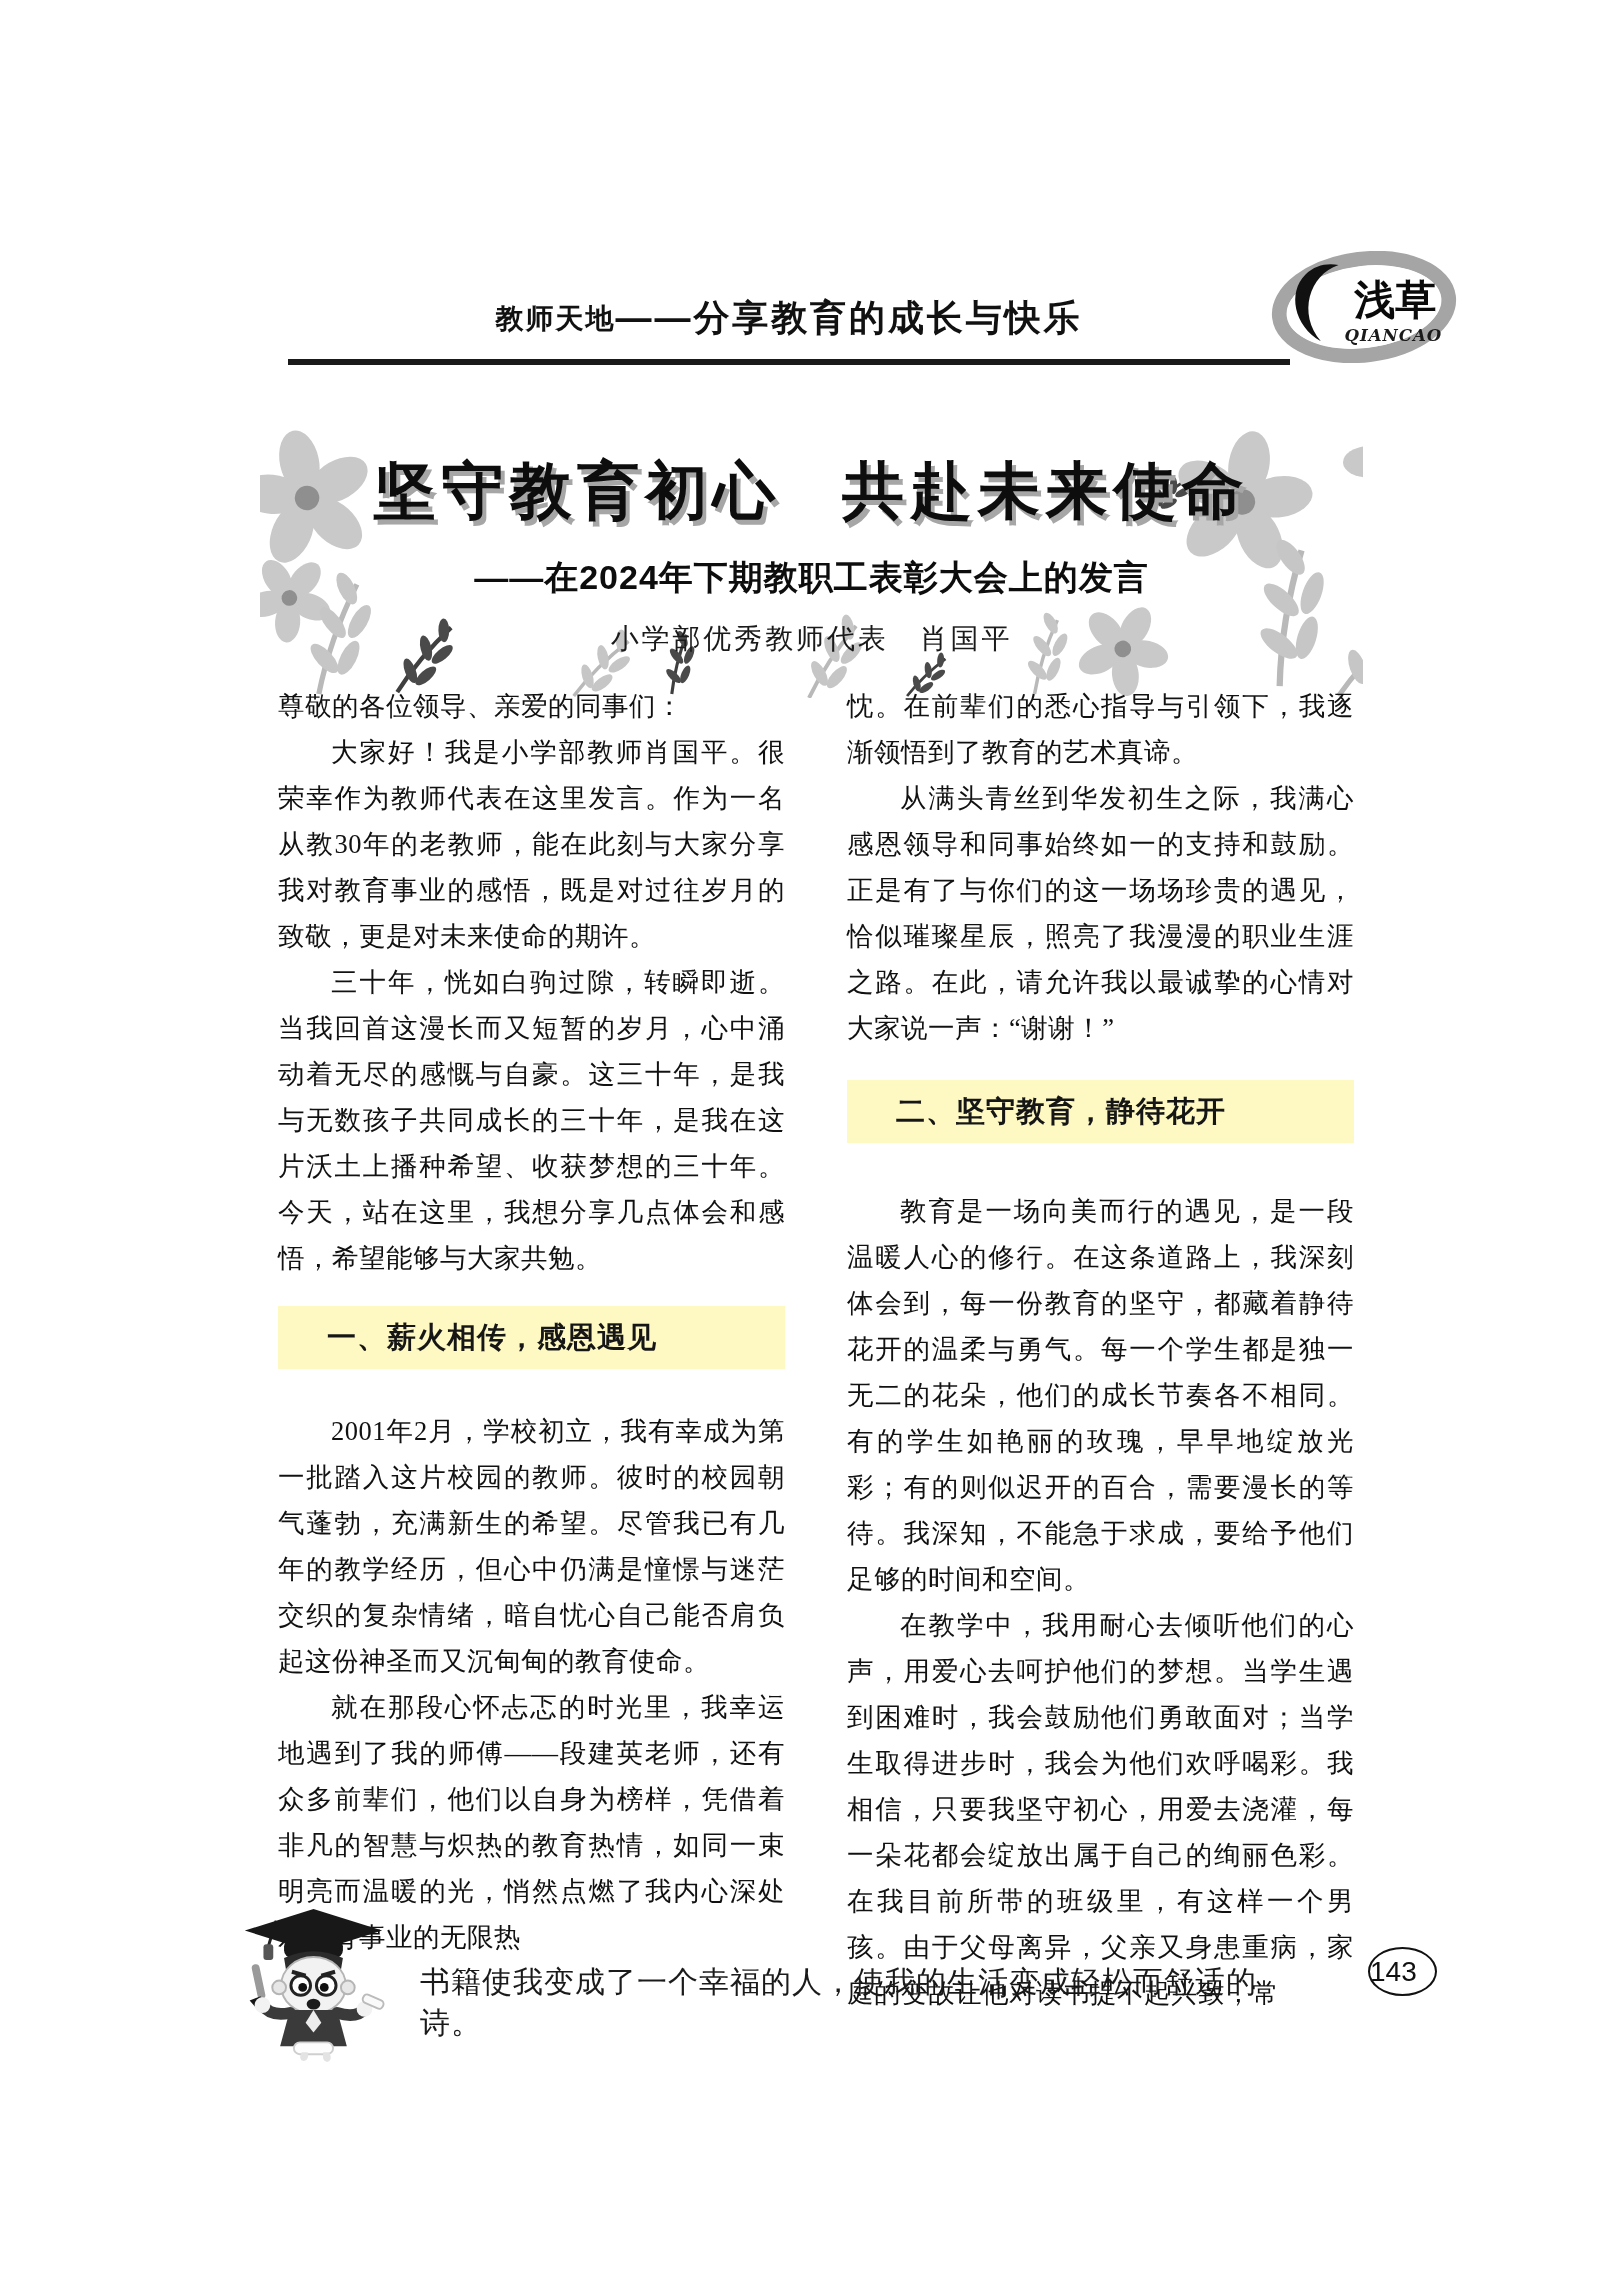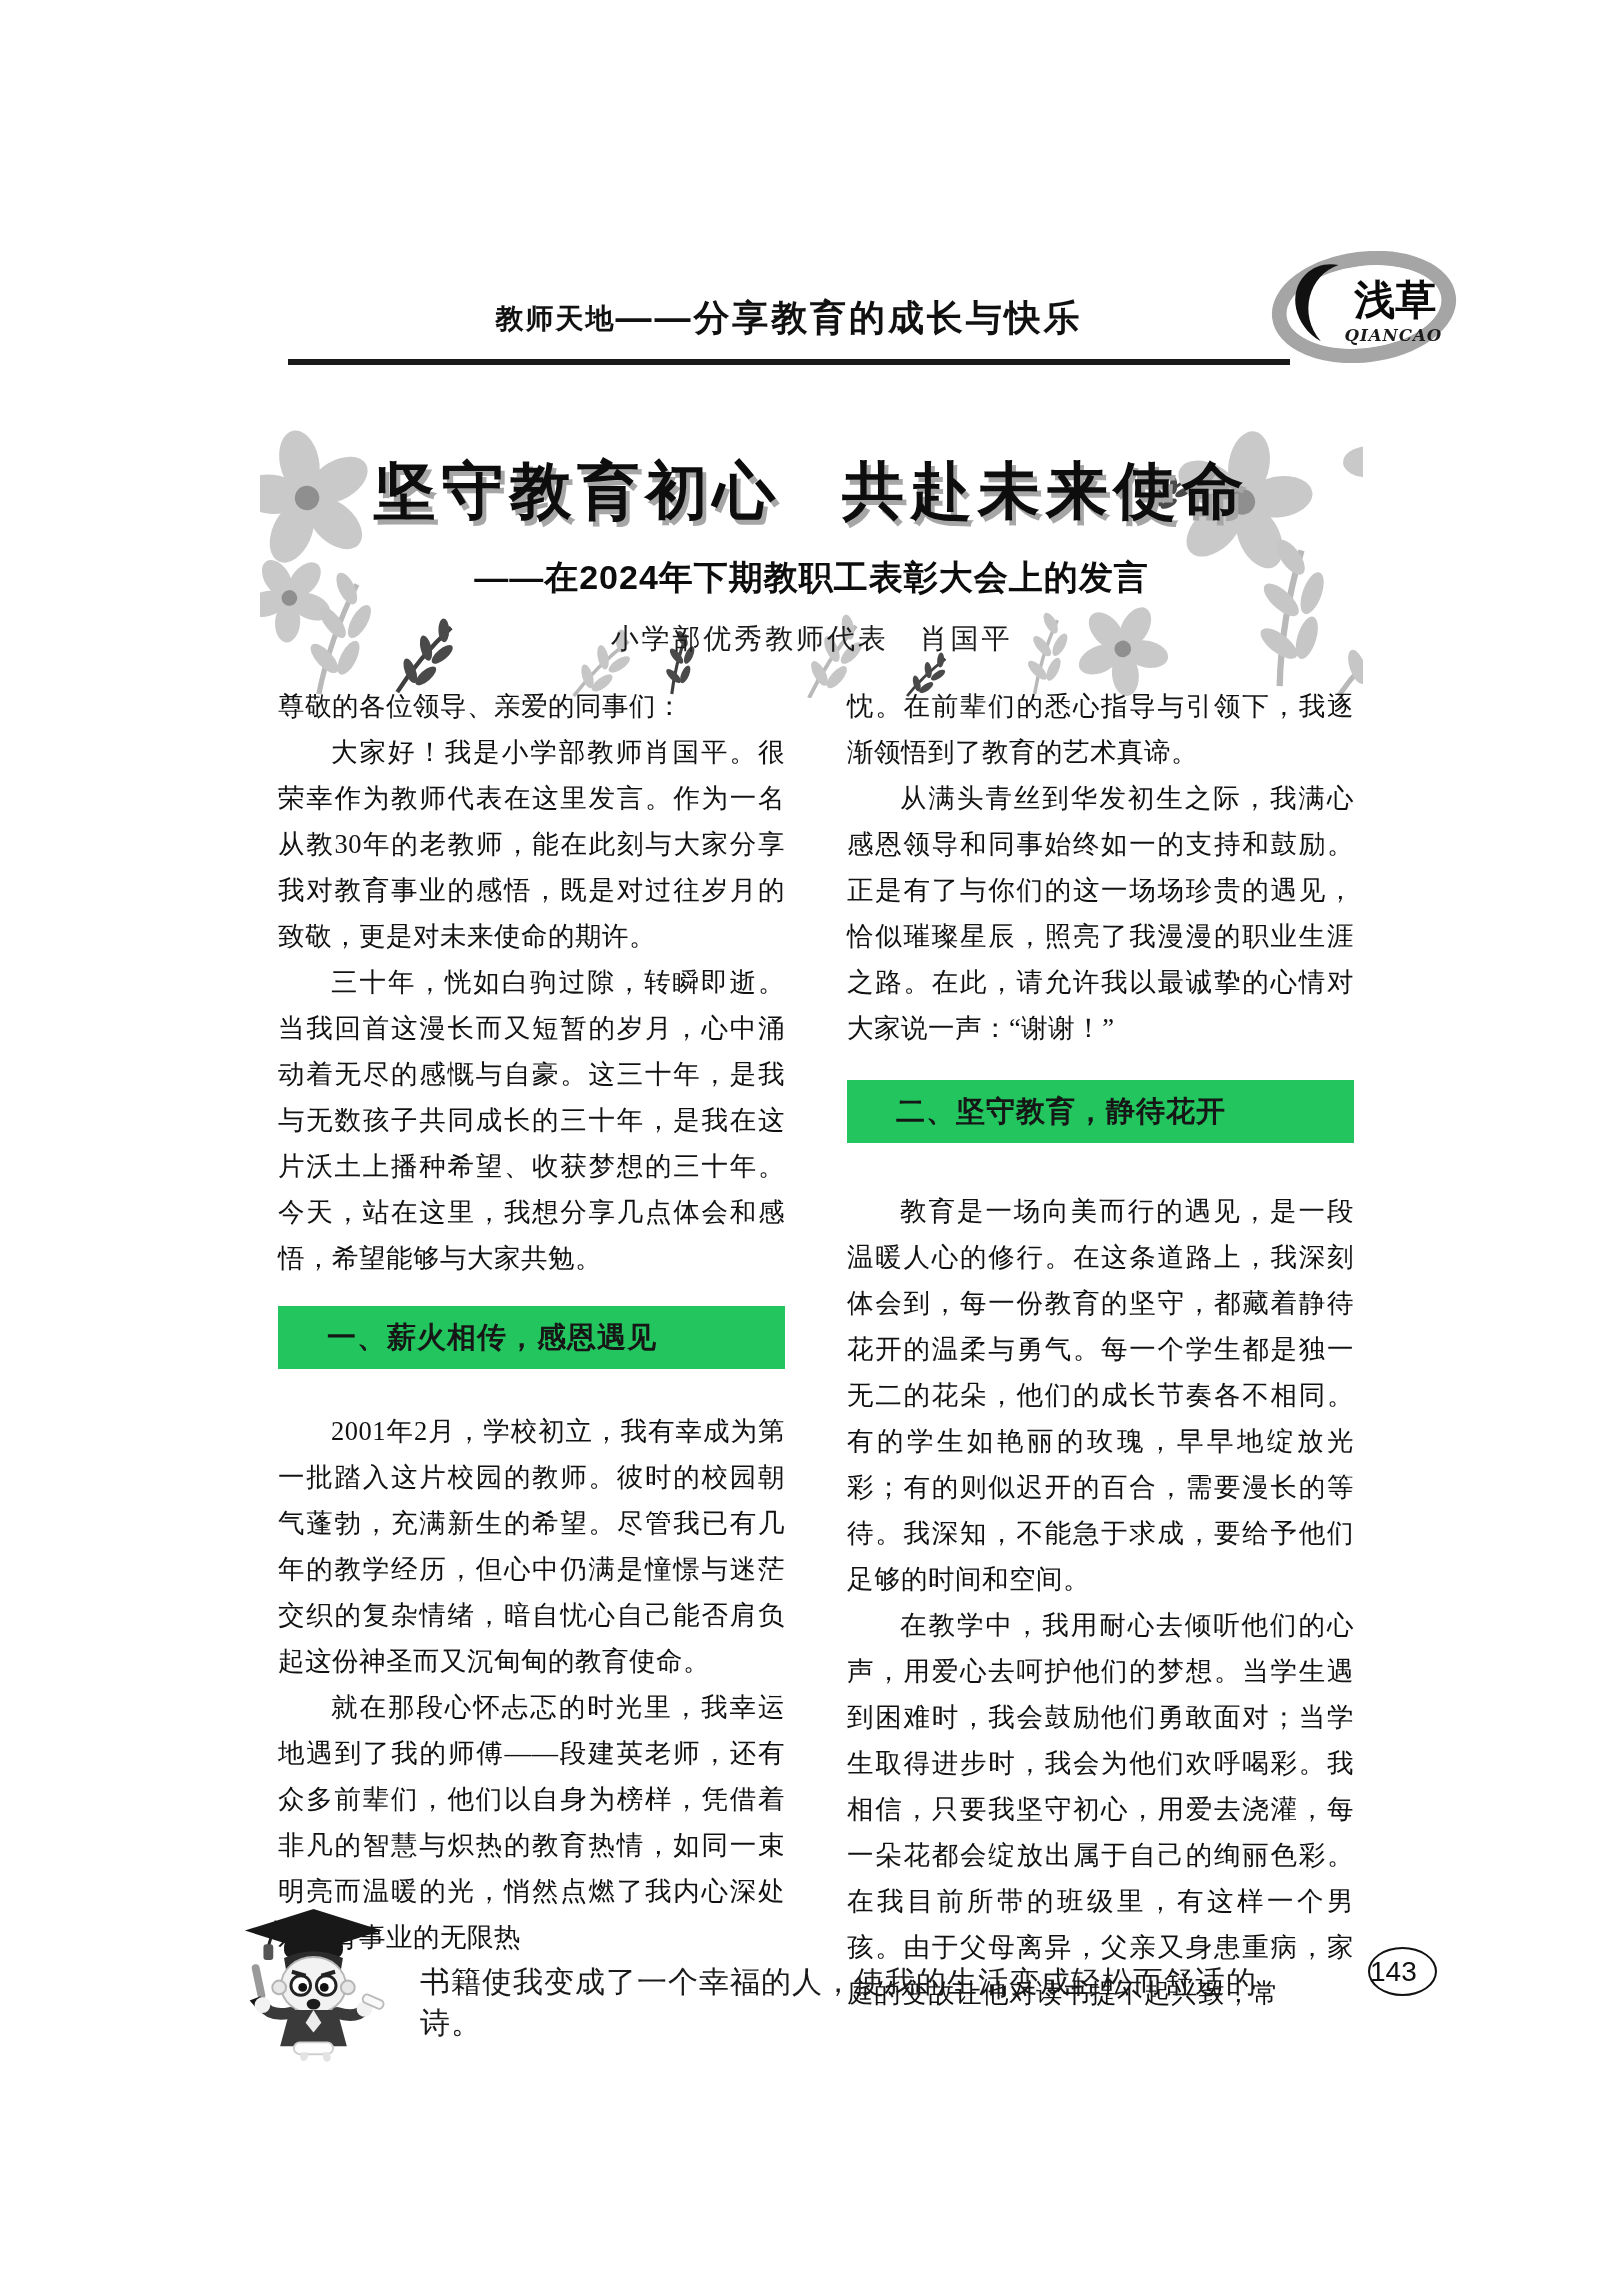--- a/index.html
+++ b/index.html
@@ -52,21 +52,21 @@
     position:absolute; left:278px; top:683px; width:1076px;
     display:flex; gap:62px;
   }
   .col { width:517px; }
   .col p {
     margin:0; font-size:26.5px; line-height:46px; text-align:justify;
     letter-spacing:0.5px;
   }
   .col p.indent { text-indent:2em; }
   .section-bar {
-    background:#22c55e; height:63px; line-height:63px;
+    background:#fef9c3; height:63px; line-height:63px;
     margin:24.5px 0 39px 0; padding-left:49px; box-sizing:border-box;
     font-family:"Liberation Sans", sans-serif; font-weight:bold;
     font-size:29px; letter-spacing:1px; color:#161616;
   }
   .col-right .section-bar { margin:29px 0 45px 0; }
   
   .mascot { position:absolute; left:233px; top:1907px; width:159px; height:155px; }
   .footer-quote {
     position:absolute; left:420px; top:1962px; width:863px;
     font-size:30px; letter-spacing:1px; color:#1a1a1a;

